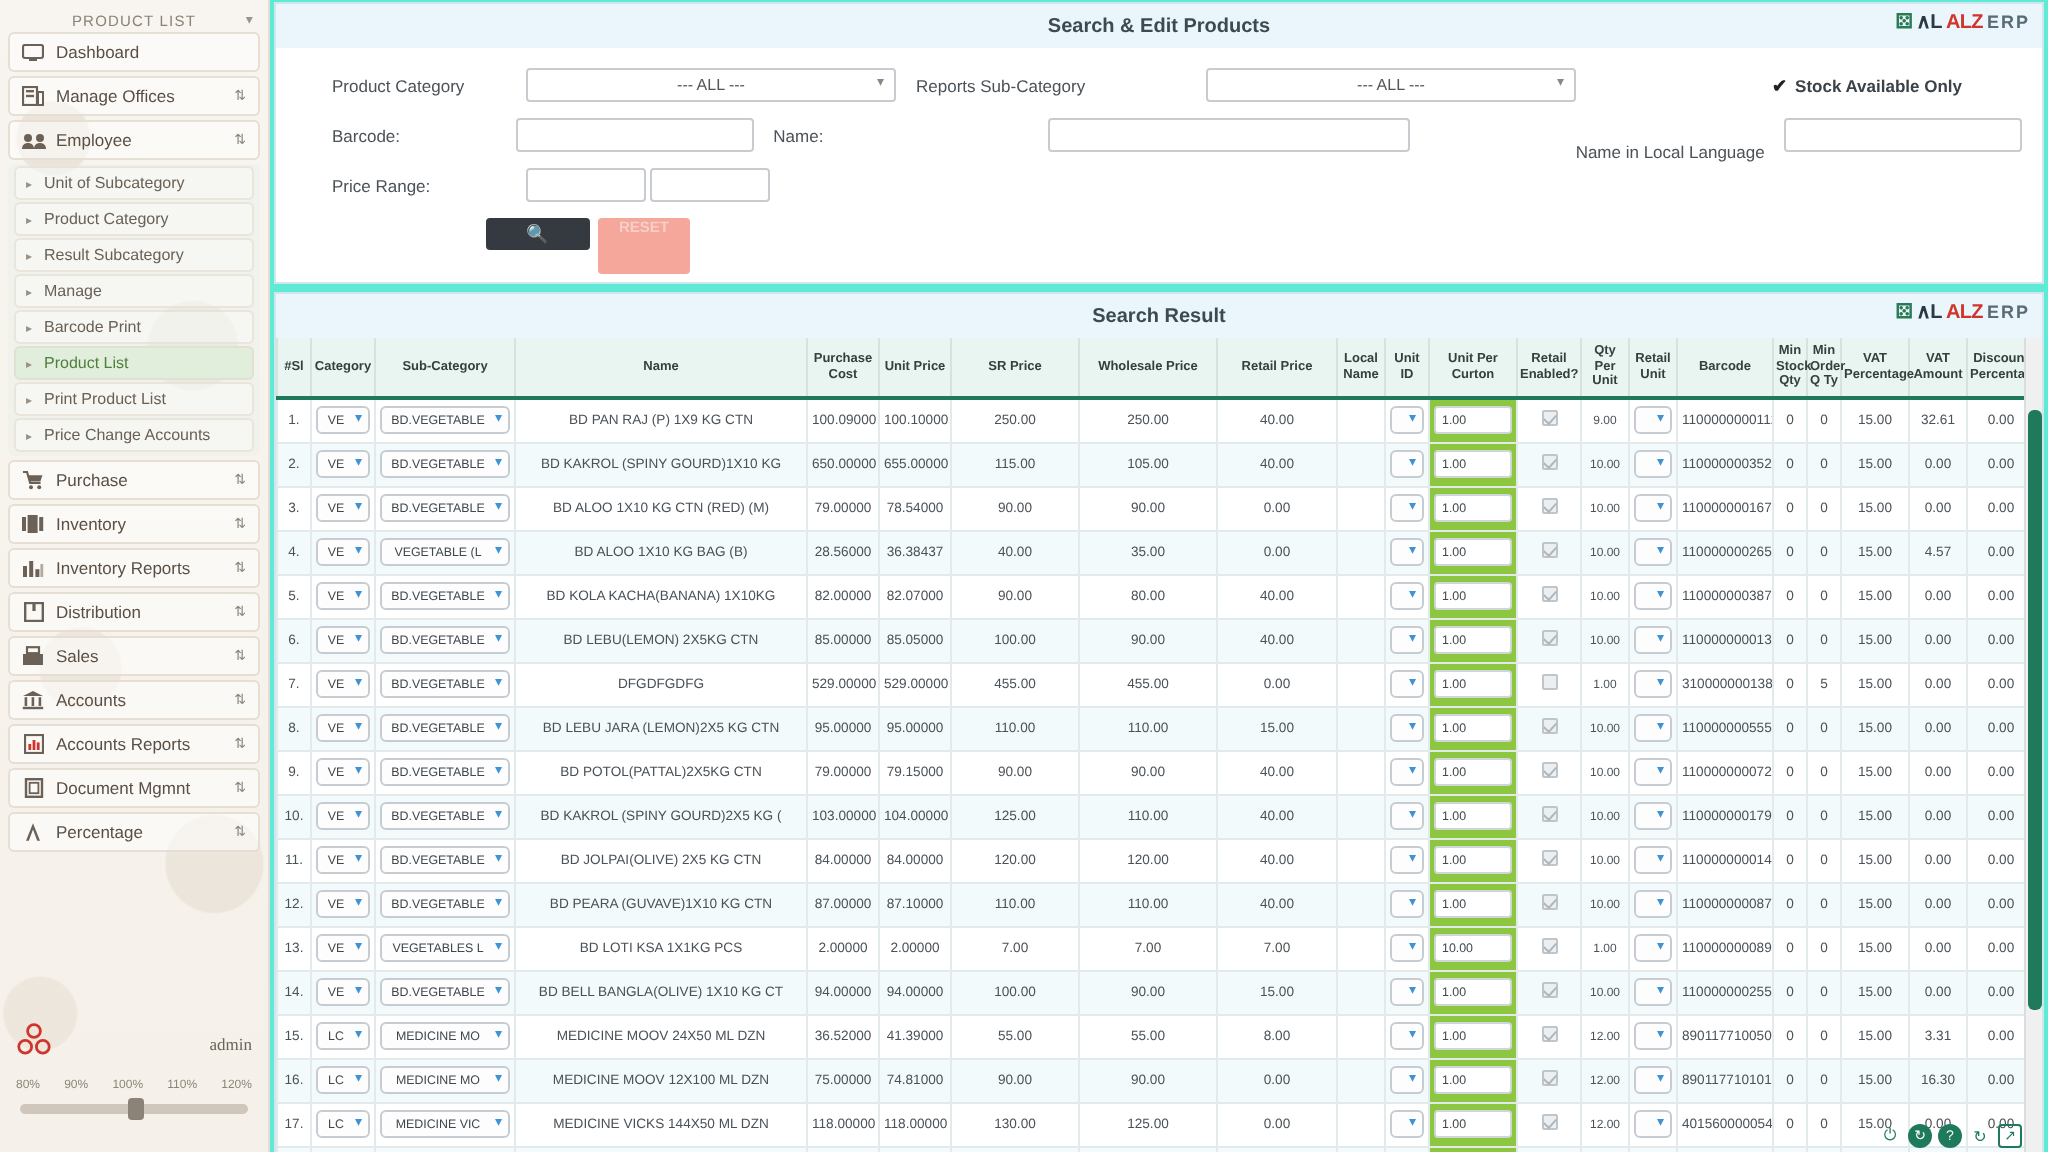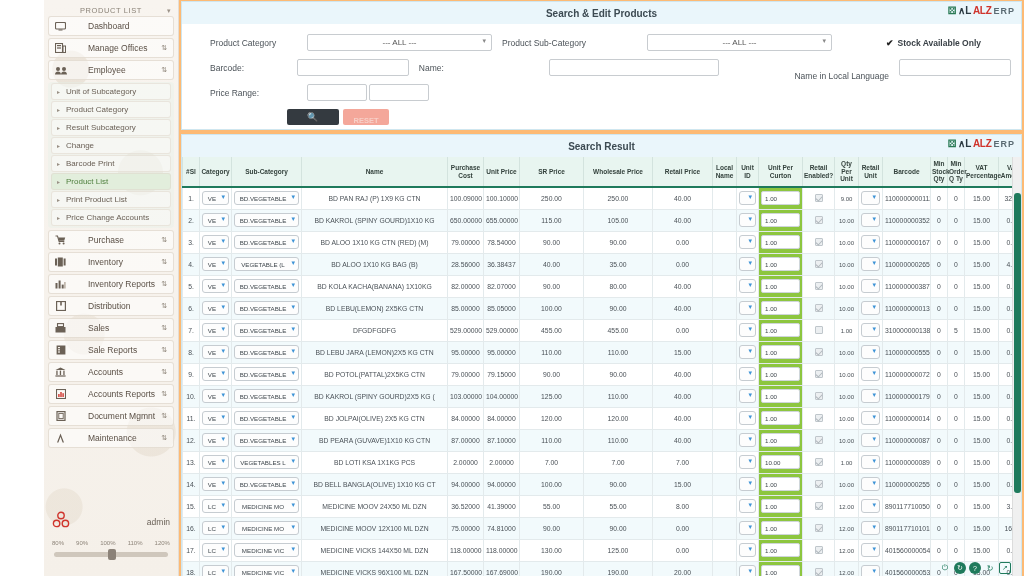--- a/index.html
+++ b/index.html
@@ -3,21 +3,21 @@
 <meta charset="utf-8">
 <style>
   * { box-sizing: border-box; }
   html, body {
     margin: 0; padding: 0;
     width: 1024px; height: 576px;
     overflow: hidden;
     font-family: "Liberation Sans", sans-serif;
     background: #ffffff;
   }
-  #app { position: relative; width: 1024px; height: 576px; display: flex; padding-left: 44px; }
+  #app { position: relative; width: 1024px; height: 576px; display: flex; }
 
   
   .sidebar {
     width: 135px; height: 576px;
     background: #f7f3ee;
     position: relative;
     flex: 0 0 135px;
     overflow: hidden;
     border-right: 1px solid #e4ddd4;
   }
@@ -49,21 +49,21 @@
     background: rgba(255,255,255,.55);
     border: 1px solid rgba(224,216,205,.8);
     font-size: 8.5px; color: #5a4f45;
     position: relative;
   }
   .sb-item .ic {
     width: 13px; flex: 0 0 13px;
     display: flex; align-items: center; justify-content: center;
     margin-right: 5px;
   }
-  .sb-item .lbl { flex: 1; white-space: nowrap; overflow: hidden; margin-left: 16px; }
+  .sb-item .lbl { flex: 1; white-space: nowrap; overflow: hidden; }
   .sb-item .arr { font-size: 7px; color: #8d8478; margin-left: 2px; }
   .sb-item.active {
     background: #d9ece0;
     border-color: #bcd9c8;
     color: #2e7d52;
     font-weight: bold;
   }
   .sb-sub {
     display: flex; align-items: center;
     height: 17px; margin-bottom: 1px;
@@ -75,29 +75,29 @@
   }
   .sb-sub .bullet { position: absolute; margin-left: -9px; font-size: 6px; color: #9a9186; }
   .sb-sub.active { background: #e2eedc; color: #4e7f3d; }
   .sb-subgroup { background: rgba(227,240,232,.35); border-radius: 4px; padding: 1px 3px; margin-bottom: 2px; }
 
   .sb-footer {
     position: absolute; left: 0; right: 0; bottom: 0;
     height: 72px; padding: 6px 8px;
   }
   .sb-user { display: flex; align-items: center; justify-content: space-between; height: 24px; }
-  .sb-user .uname { font-size: 8.5px; color: #6b6258; }
+  .sb-user .uname { font-size: 8.5px; color: #6b6258; font-family: Liberation Serif, serif; }
   .zoom-ticks { display: flex; justify-content: space-between; margin-top: 6px; }
   .zoom-ticks span { font-size: 6px; color: #8e857a; }
   .zoom-slider { position: relative; margin-top: 3px; height: 10px; }
   .zoom-track { position: absolute; top: 3px; left: 2px; right: 2px; height: 5px; background: #cfc7bc; border-radius: 3px; }
   .zoom-thumb { position: absolute; top: 0; left: 56px; width: 8px; height: 11px; background: #8b8278; border-radius: 2px; }
 
   
-  .main { flex: 1; height: 576px; position: relative; background: #fdba74; overflow: hidden; }
+  .main { flex: 1; height: 576px; position: relative; background: #5eead4; overflow: hidden; }
 
   .panel { border: 1px solid #cfe6ef; background: #fff; margin: 1px 2px 0 2px; }
   .panel-head {
     height: 22px; background: #eaf6fb;
     display: flex; align-items: center; justify-content: center;
     position: relative;
     font-size: 10px; color: #3c4a52; font-weight: bold;
   }
   .brand {
     position: absolute; right: 6px; top: 3px;
@@ -130,22 +130,22 @@
   .txt.w60 { width: 60px; }
   .chk-wrap { display: flex; align-items: center; gap: 4px; font-size: 8.5px; color: #3b4248; font-weight: bold; }
   .chk { font-size: 9px; color: #222; }
   .btn-row { display: flex; gap: 4px; padding-left: 95px; margin-top: 4px; }
   .btn-search {
     width: 52px; height: 16px; background: #343a40; border-radius: 2px;
     display: flex; align-items: center; justify-content: center;
     color: #fff; font-size: 9px;
   }
   .btn-reset {
-    width: 46px; height: 16px; background: #f4a79a; border-radius: 2px;
-    display: flex; align-items: flex-end; justify-content: center;
+    width: 46px; height: 28px; background: #f4a79a; border-radius: 2px;
+    display: flex; align-items: flex-start; justify-content: center;
     color: #f7cfc7; font-size: 7.5px; font-weight: bold;
   }
 
   
   .result-panel { border: 1px solid #cfe6ef; margin: 4px 2px 0 2px; }
   .tbl-wrap { position: relative; overflow: hidden; }
   table.grid { border-collapse: collapse; width: 100%; table-layout: fixed; }
   table.grid th {
     background: #e8f5f0;
     border: 1px solid #d3e3de;
@@ -266,21 +266,21 @@
         <div class="sb-sub">
             <span class="bullet">▸</span>
             <span>Product Category</span>
           </div>
         <div class="sb-sub">
             <span class="bullet">▸</span>
             <span>Result Subcategory</span>
           </div>
         <div class="sb-sub">
             <span class="bullet">▸</span>
-            <span>Change</span>
+            <span>Manage</span>
           </div>
         <div class="sb-sub">
             <span class="bullet">▸</span>
             <span>Barcode Print</span>
           </div>
         <div class="sb-sub active">
             <span class="bullet">▸</span>
             <span>Product List</span>
           </div>
         <div class="sb-sub">
@@ -346,32 +346,20 @@
         <span class="ic">
           <svg width="11" height="10" viewBox="0 0 11 10">
               <rect x="0.5" y="4" width="10" height="5.5" fill="#6b6156"></rect>
               <rect x="2.5" y="0.6" width="6" height="3" fill="none" stroke="#6b6156" stroke-width="1.1"></rect>
             </svg>
         </span>
         <span class="lbl">Sales</span>
         <span class="arr">⇅</span>
       </div>
 
-      <div class="sb-item">
-        <span class="ic">
-          <svg width="10" height="10" viewBox="0 0 10 10">
-              <rect x="0.6" y="0.5" width="8.8" height="9" fill="#6b6156"></rect>
-              <rect x="2" y="2" width="2" height="1.2" fill="#f5f0e9"></rect>
-              <rect x="2" y="4.2" width="2" height="1.2" fill="#f5f0e9"></rect>
-              <rect x="2" y="6.4" width="2" height="1.2" fill="#f5f0e9"></rect>
-            </svg>
-        </span>
-        <span class="lbl">Sale Reports</span>
-        <span class="arr">⇅</span>
-      </div>
 
       <div class="sb-item">
         <span class="ic">
           <svg width="11" height="10" viewBox="0 0 11 10">
               <path d="M5.5 0.5L10.5 3H0.5z" fill="#6b6156"></path>
               <rect x="1.3" y="3.6" width="1.3" height="4.4" fill="#6b6156"></rect>
               <rect x="4.8" y="3.6" width="1.3" height="4.4" fill="#6b6156"></rect>
               <rect x="8.3" y="3.6" width="1.3" height="4.4" fill="#6b6156"></rect>
               <rect x="0.4" y="8.4" width="10.2" height="1.2" fill="#6b6156"></rect>
             </svg>
@@ -403,21 +391,21 @@
         <span class="lbl">Document Mgmnt</span>
         <span class="arr">⇅</span>
       </div>
 
       <div class="sb-item">
         <span class="ic">
           <svg width="9" height="10" viewBox="0 0 9 10">
               <path d="M4.5 0.6L8 9.4H6.6L4.5 3.8 2.4 9.4H1z" fill="#6b6156"></path>
             </svg>
         </span>
-        <span class="lbl">Maintenance</span>
+        <span class="lbl">Percentage</span>
         <span class="arr">⇅</span>
       </div>
 
     </div>
 
     <div class="sb-footer">
       <div class="sb-user">
         <span>
           <svg width="18" height="18" viewBox="0 0 18 18">
               <circle cx="9" cy="4.5" r="3.2" fill="none" stroke="#d0342c" stroke-width="1.4"></circle>
@@ -454,21 +442,21 @@
         </span>
       </div>
 
       <div class="form-body">
         <div class="form-row">
           <span class="fl c1">Product Category</span>
           <div class="sel">
             <span>--- ALL ---</span>
             <span class="car">▾</span>
           </div>
-          <span class="fl c3">Product Sub-Category</span>
+          <span class="fl c3">Reports Sub-Category</span>
           <div class="sel">
             <span>--- ALL ---</span>
             <span class="car">▾</span>
           </div>
           <div style="flex:1"></div>
           <div class="chk-wrap" style="margin-right:30px;">
             <span class="chk">✔</span>
             <span>Stock Available Only</span>
           </div>
         </div>

